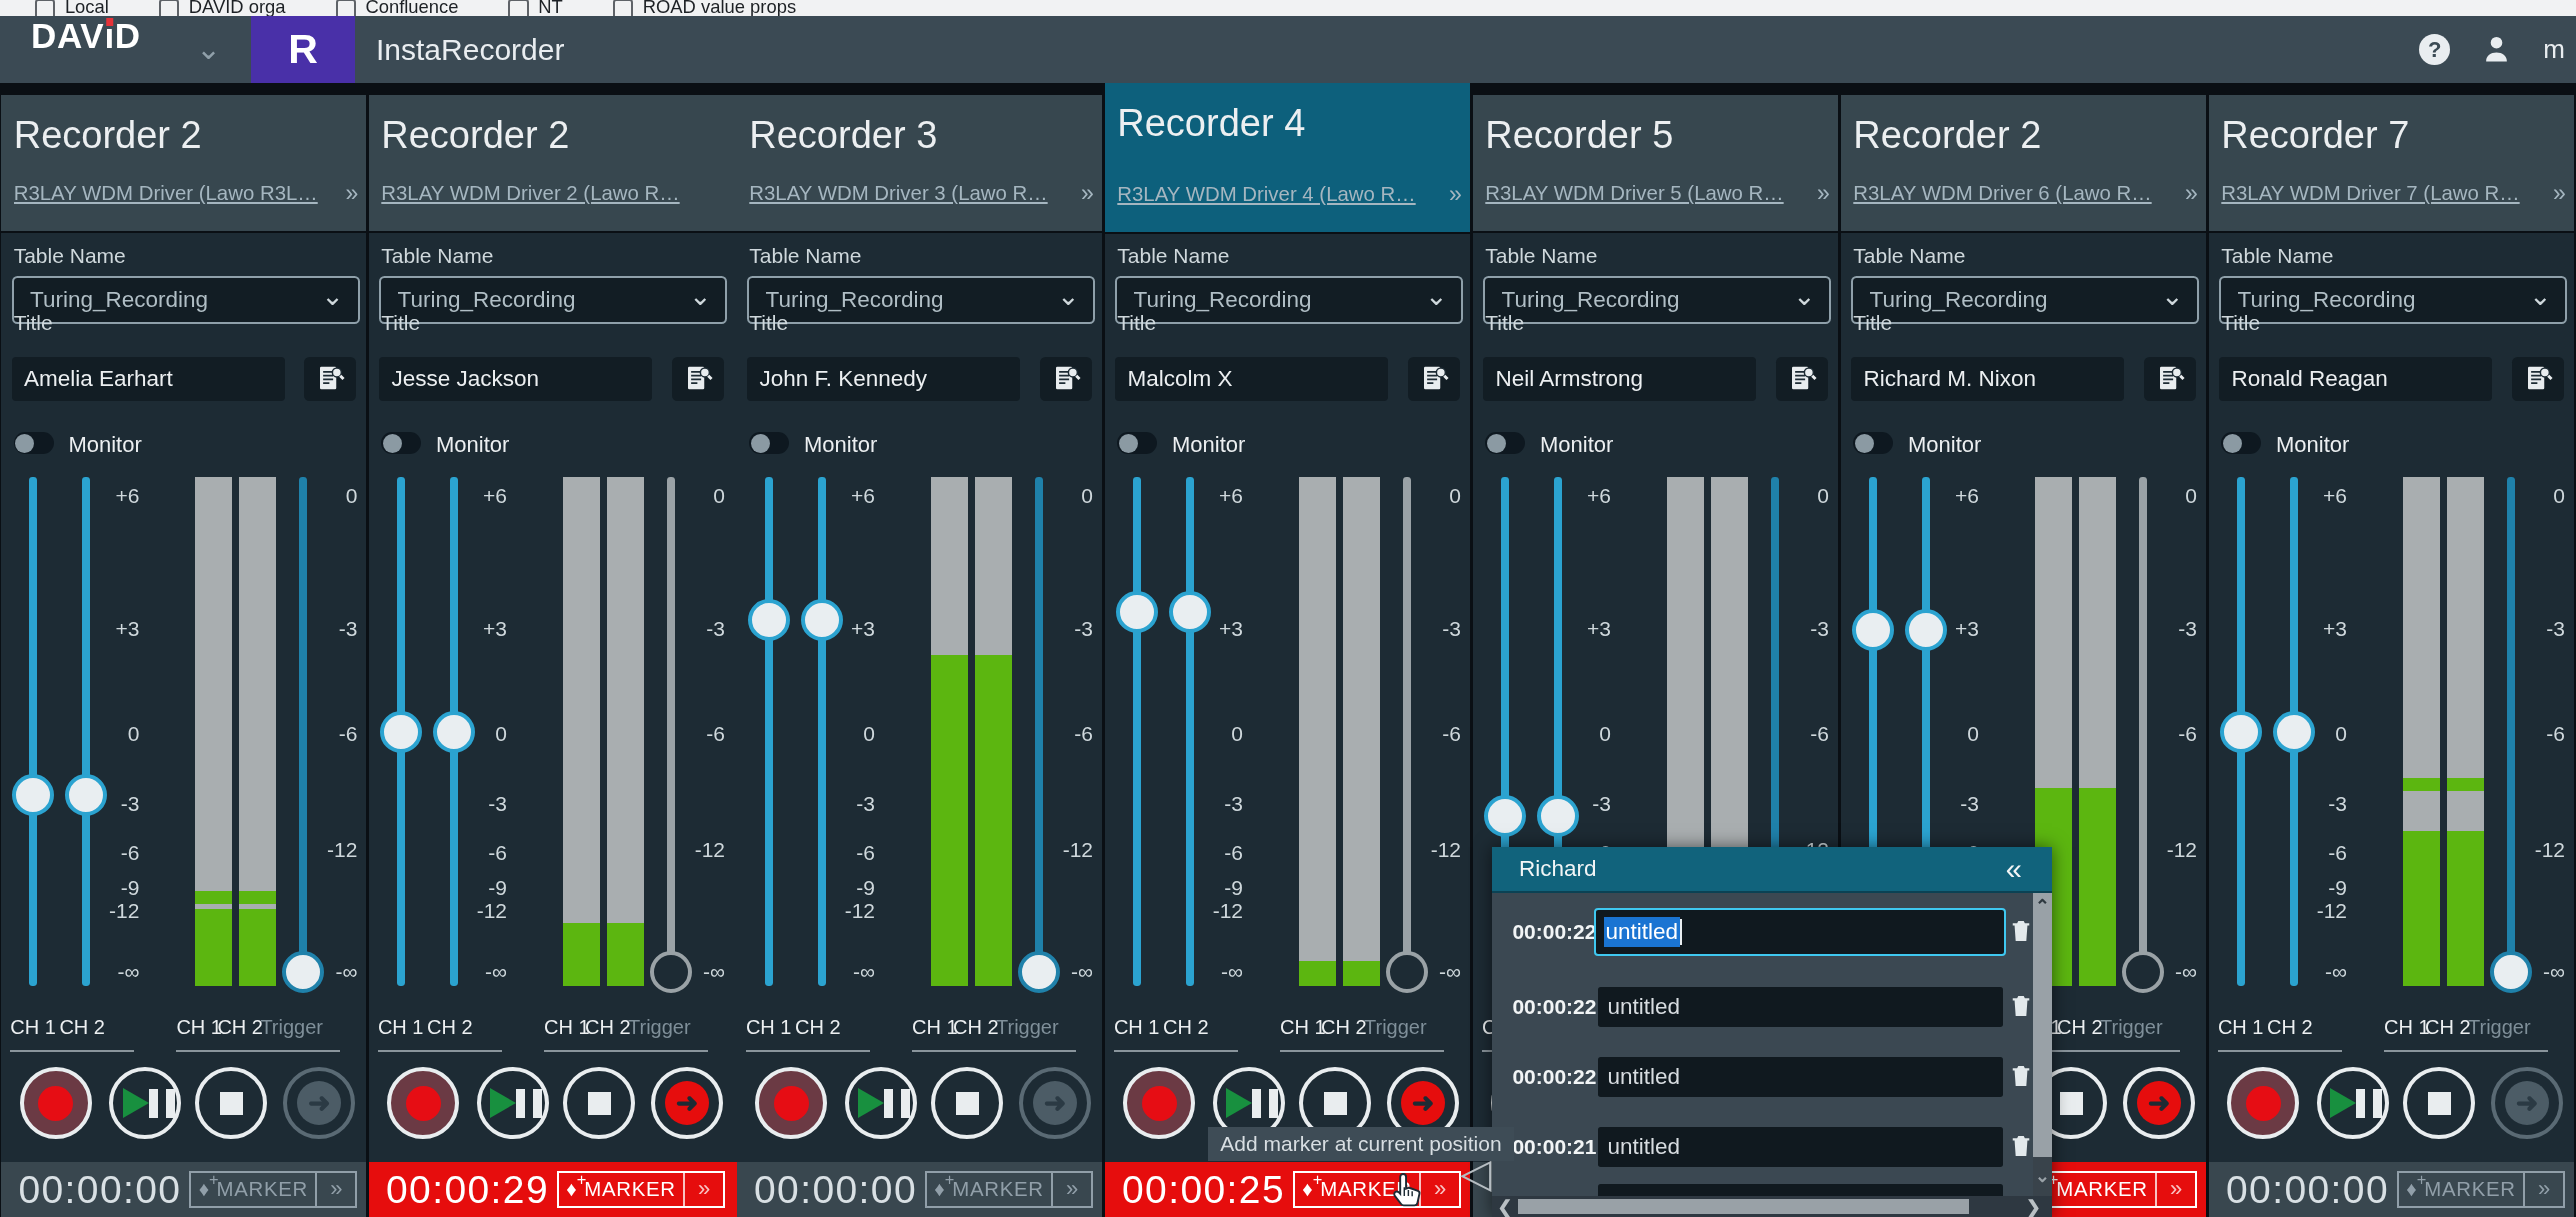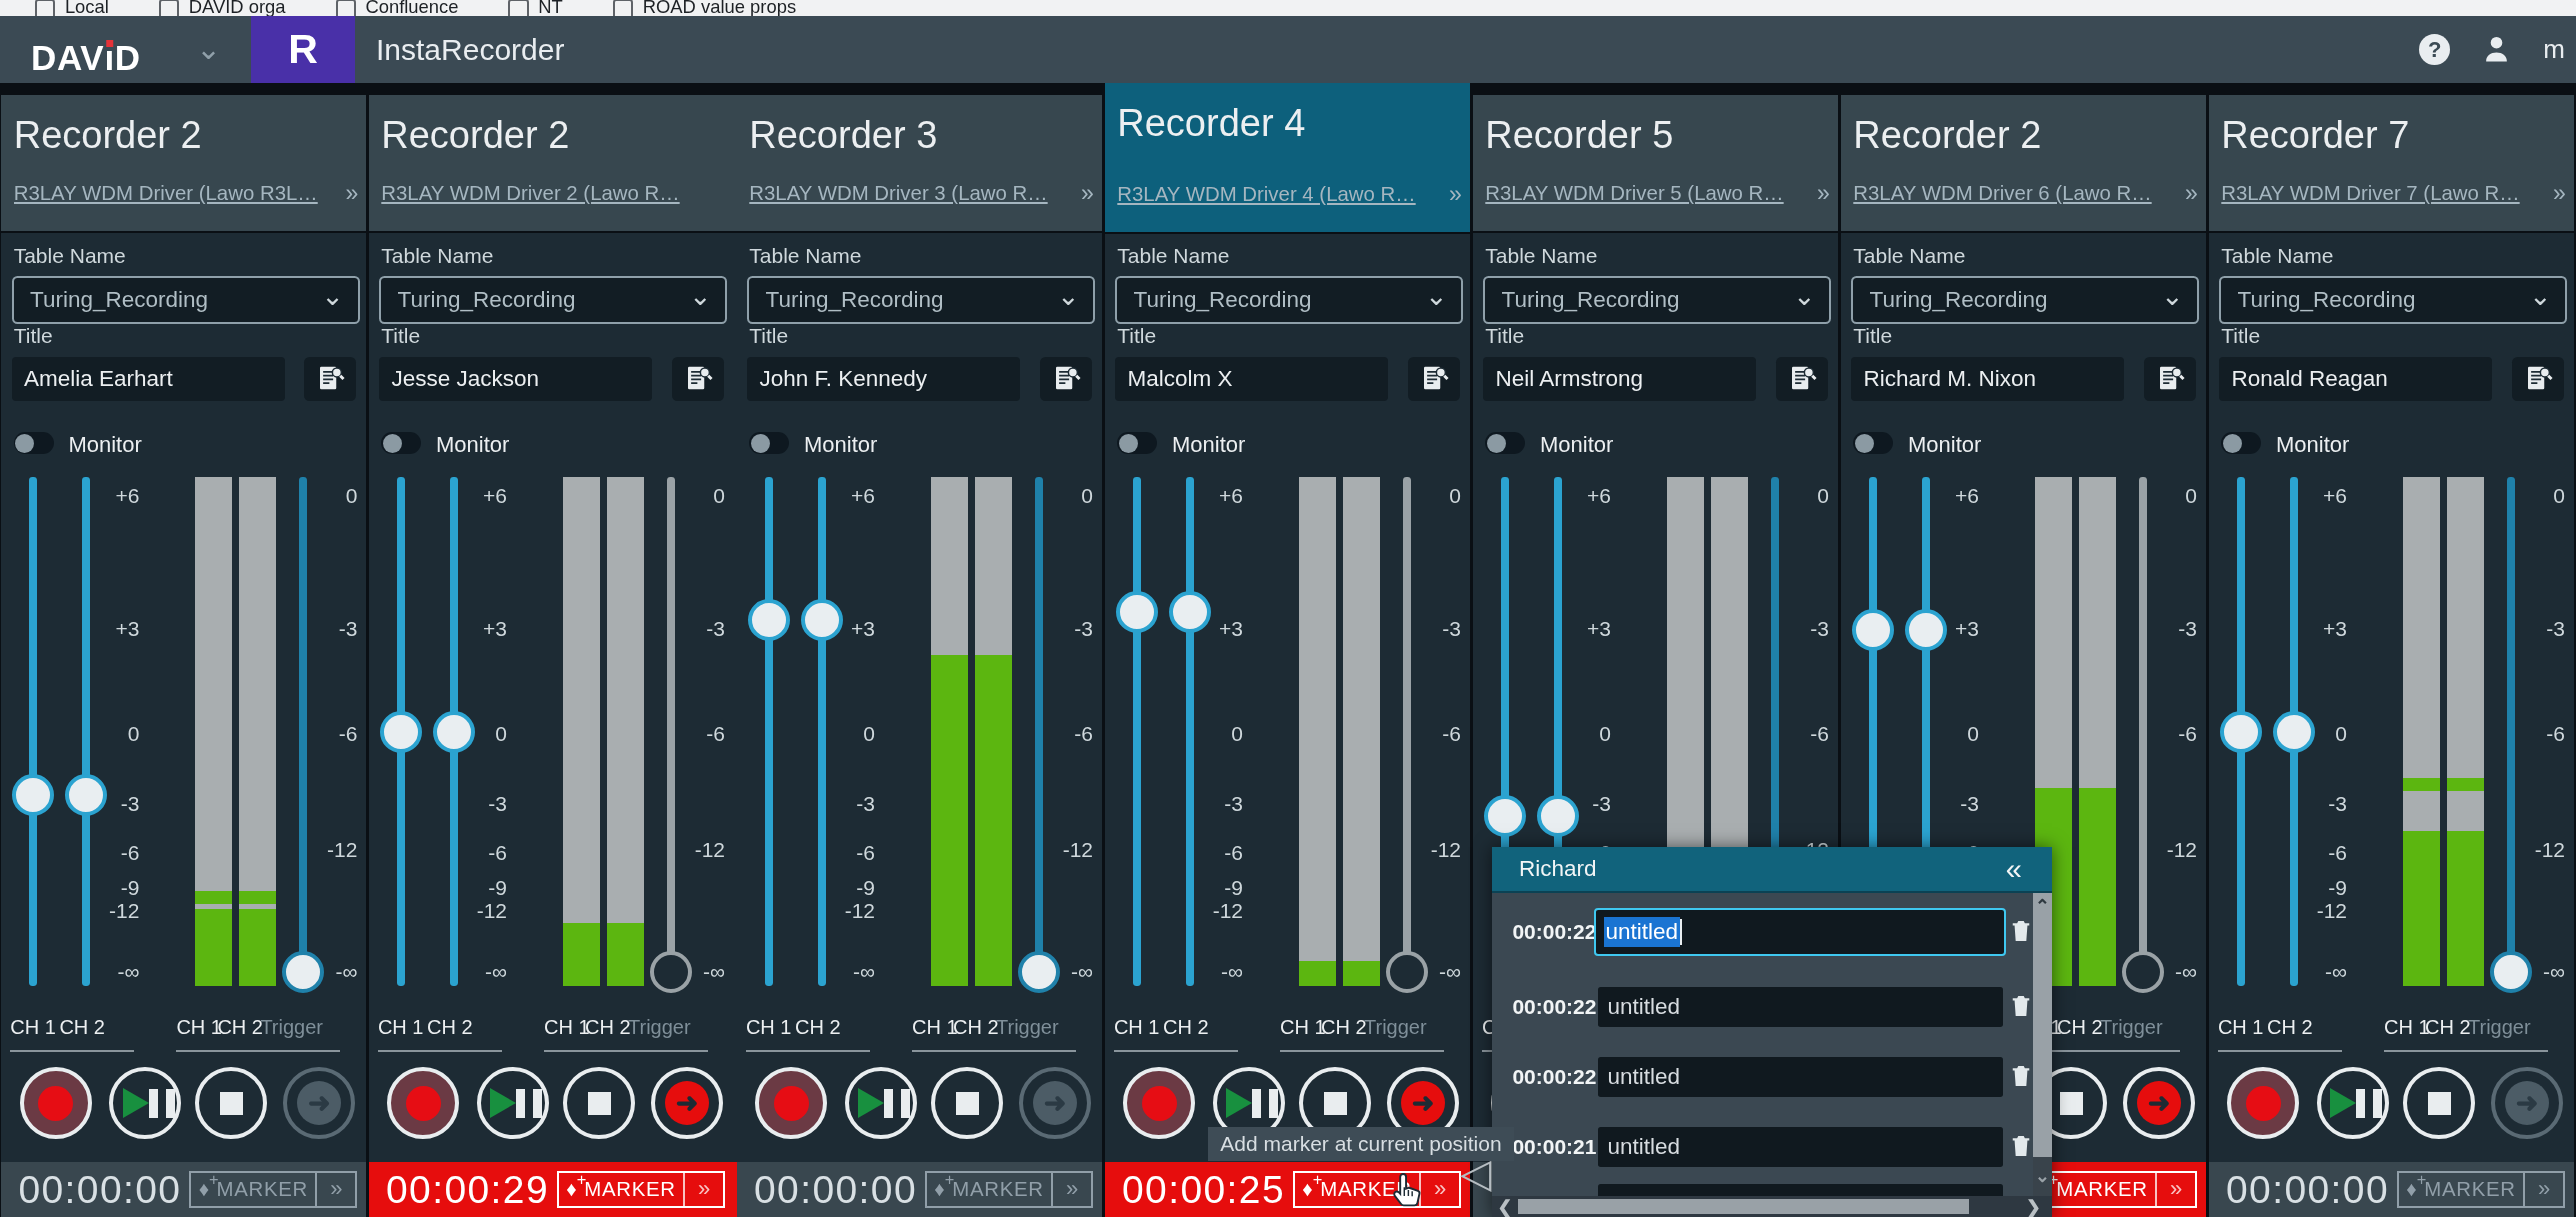--- a/index.html
+++ b/index.html
@@ -6,21 +6,21 @@
   .screen{position:relative;width:2576px;height:1217px;overflow:hidden;
     background:#0a0f14;font-family:"Liberation Sans",sans-serif;
     -webkit-font-smoothing:antialiased;}
   
   .bookmarks{position:absolute;top:0;left:0;width:100%;height:16.4px;background:#f1f2f3;
     display:flex;align-items:flex-start;padding-left:35px;gap:50px;overflow:hidden;}
   .bm{display:flex;align-items:flex-start;gap:9.5px;color:#1d2125;font-size:18.4px;margin-top:-4.1px;}
   .bm .fav{width:16.4px;height:16.4px;border:2.7px solid #5f6368;border-radius:3.4px;margin-top:2.7px;flex:none;}
   
   .appbar{position:absolute;top:16.4px;left:0;width:100%;height:67px;background:#3b4a54;}
-  .brand{position:absolute;left:31px;top:0;height:83px;display:flex;align-items:center;
+  .brand{position:absolute;left:31px;top:0;height:83px;display:flex;
     color:#fff;font-size:35px;font-weight:bold;letter-spacing:0.7px;}
   .brand .idot{position:relative;}
   .brand .idot::after{content:"";position:absolute;top:2px;left:50%;transform:translateX(-50%);
     width:7.5px;height:7.5px;background:#e53238;}
   .brand-caret{position:absolute;left:196px;top:15px;color:#90a0aa;font-size:30px;}
   .applogo{position:absolute;left:251px;top:0;width:104px;height:67px;background:#4930a8;
     display:flex;align-items:center;justify-content:center;color:#fff;font-size:41px;font-weight:bold;}
   .apptitle{position:absolute;left:376px;top:0;height:67px;display:flex;align-items:center;
     color:#e9edf0;font-size:30px;}
   .appbar-right{position:absolute;right:0;top:0;height:67px;display:flex;align-items:center;gap:31px;padding-right:11px;}
@@ -32,21 +32,21 @@
   .panel{position:absolute;top:12.3px;bottom:0;width:365px;background:#1d2b34;}
   .panel-header{position:absolute;top:0;left:0;right:0;height:136px;background:#37474f;
     border-bottom:2px solid #0a0f14;}
   .panel.selected .panel-header{top:-12.3px;height:149px;background:#0d607c;}
   .panel-title{position:absolute;left:12.3px;top:19px;color:#eceff1;font-size:38px;}
   .driver-row{position:absolute;left:12.3px;right:8.2px;bottom:24.5px;display:flex;align-items:center;}
   .driver-link{color:#a5b6c0;font-size:20.4px;text-decoration:underline;white-space:nowrap;overflow:hidden;flex:1;}
   .driver-more{color:#a5b6c0;font-size:23px;margin-left:6.8px;flex:none;}
   .field-label{position:absolute;left:12.3px;color:#cfd8dc;font-size:21px;}
   .lbl-table{top:149px;}
-  .lbl-title{top:229px;}
+  .lbl-title{top:216px;}
   .select{position:absolute;left:10.2px;top:181px;width:344px;height:44px;border:2px solid #8fa0aa;
     border-radius:5.5px;background:#121d24;display:flex;align-items:center;color:#b0bec5;font-size:22.5px;}
   .select .sel-text{padding-left:16.4px;flex:1;}
   .select .caret{color:#cfd8dc;font-size:27px;padding-right:13.6px;margin-top:-9.5px;}
   .text-input{position:absolute;left:10.2px;top:262px;width:273px;height:44px;background:#121d24;
     border:none;border-radius:4.1px;color:#eceff1;font-size:22.5px;padding:0 0 0 12.3px;
     font-family:"Liberation Sans",sans-serif;box-sizing:border-box;}
   .lookup-btn{position:absolute;left:303px;top:262px;width:52px;height:44px;background:#121d24;
     border-radius:5.5px;display:flex;align-items:center;justify-content:center;}
   .toggle{position:absolute;left:12.3px;top:337px;width:40px;height:22px;background:#0e1820;border-radius:11px;}

